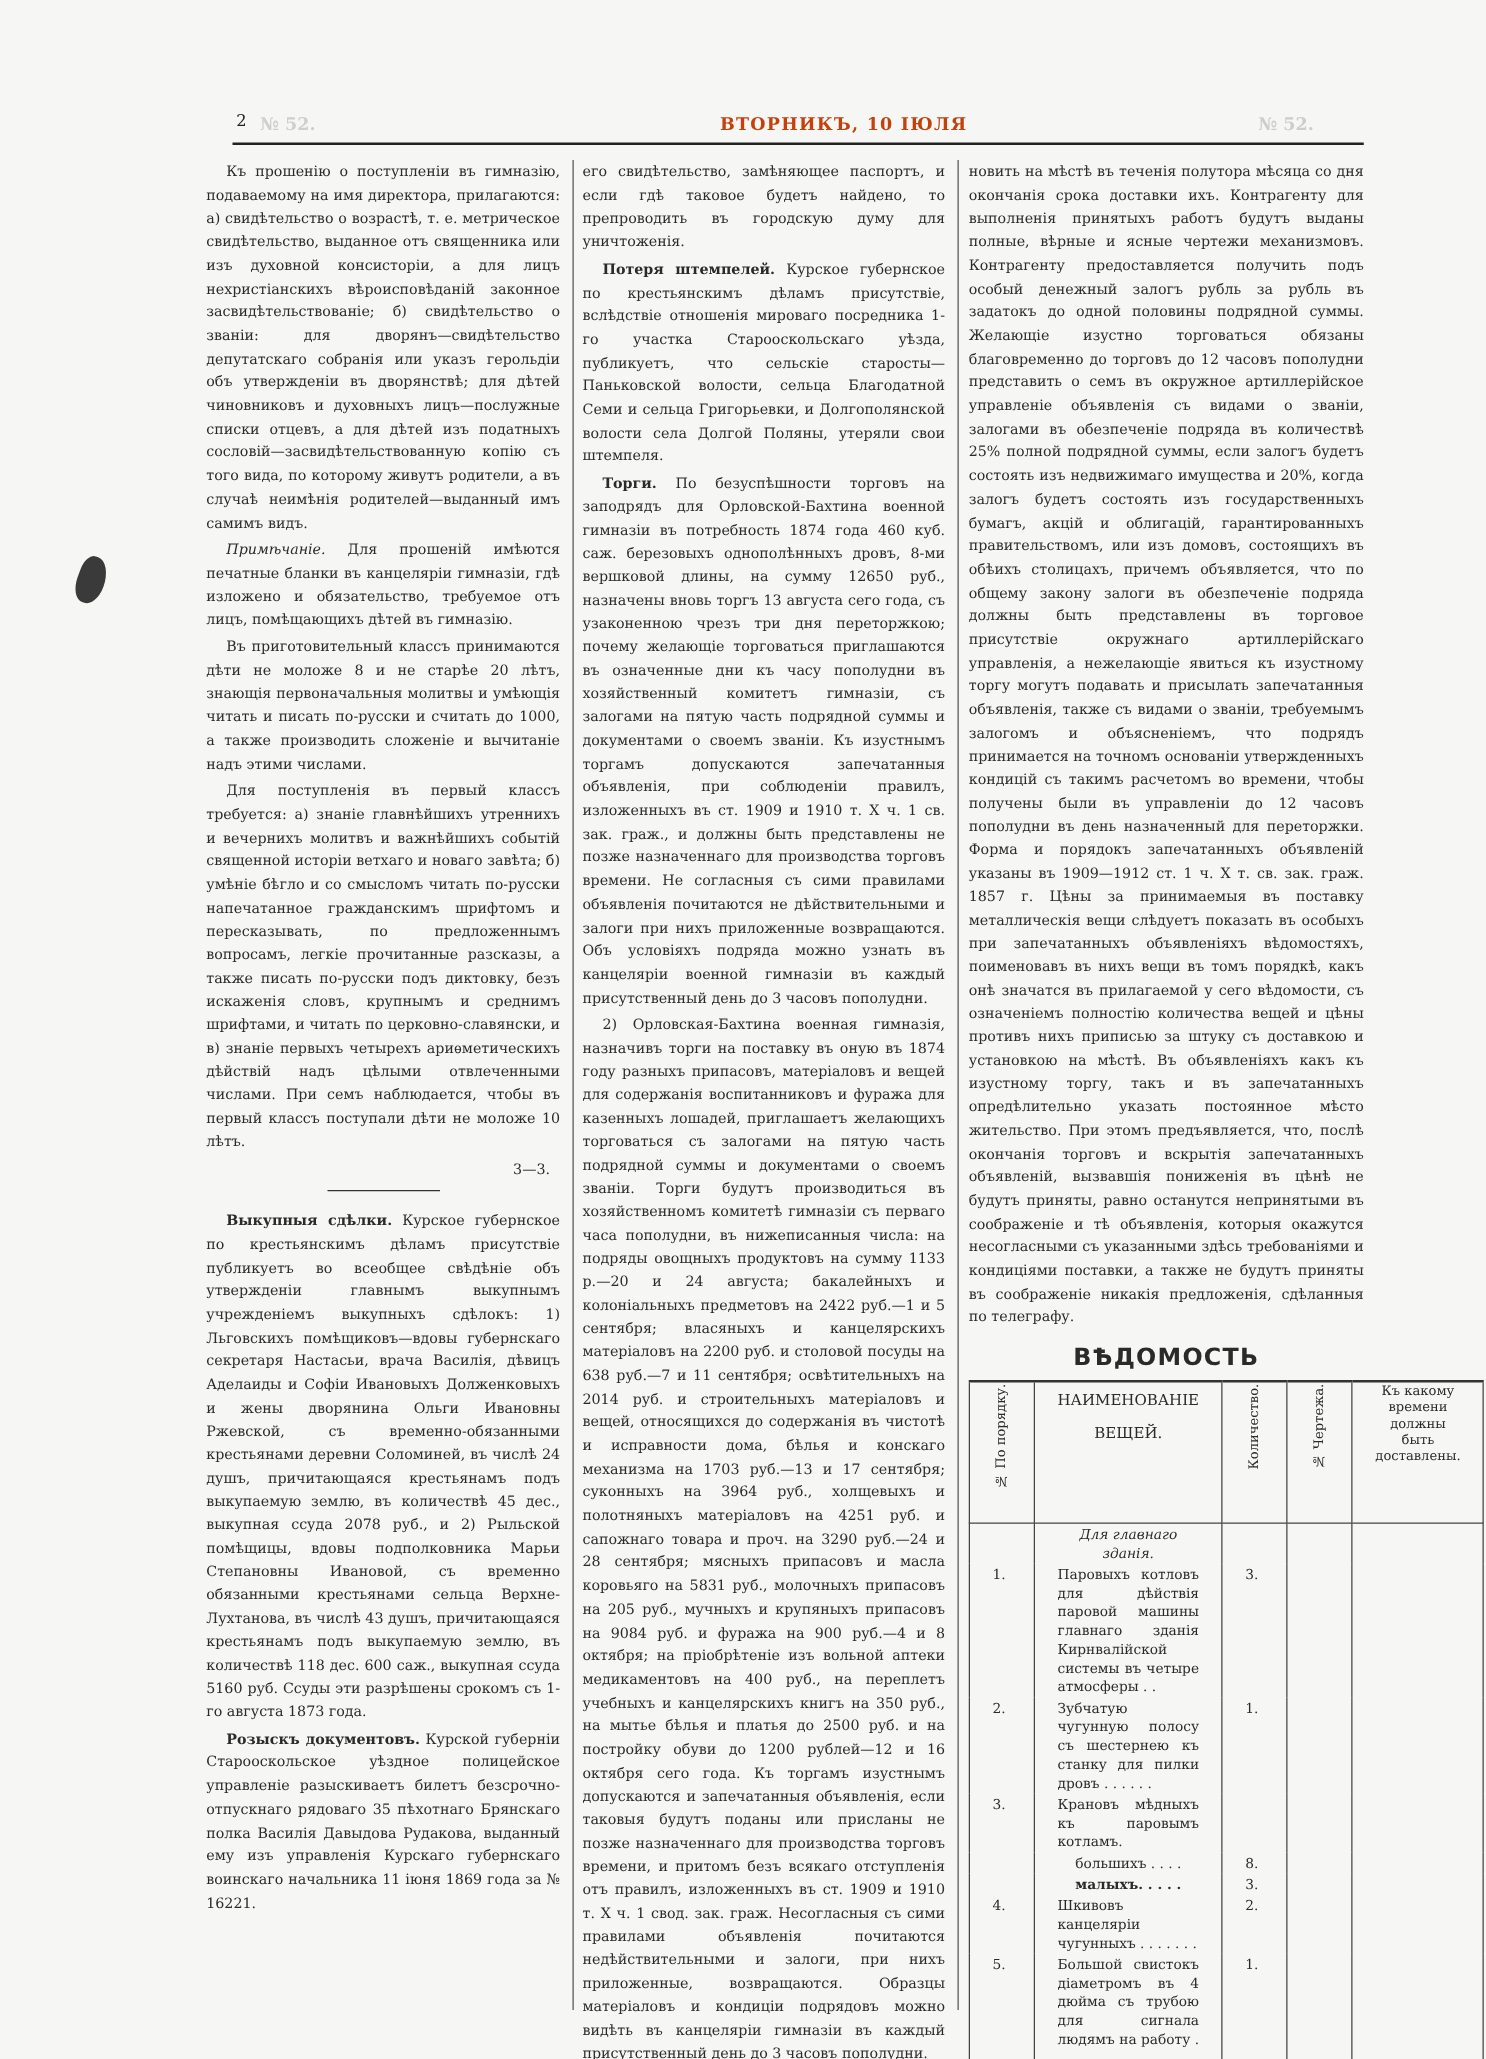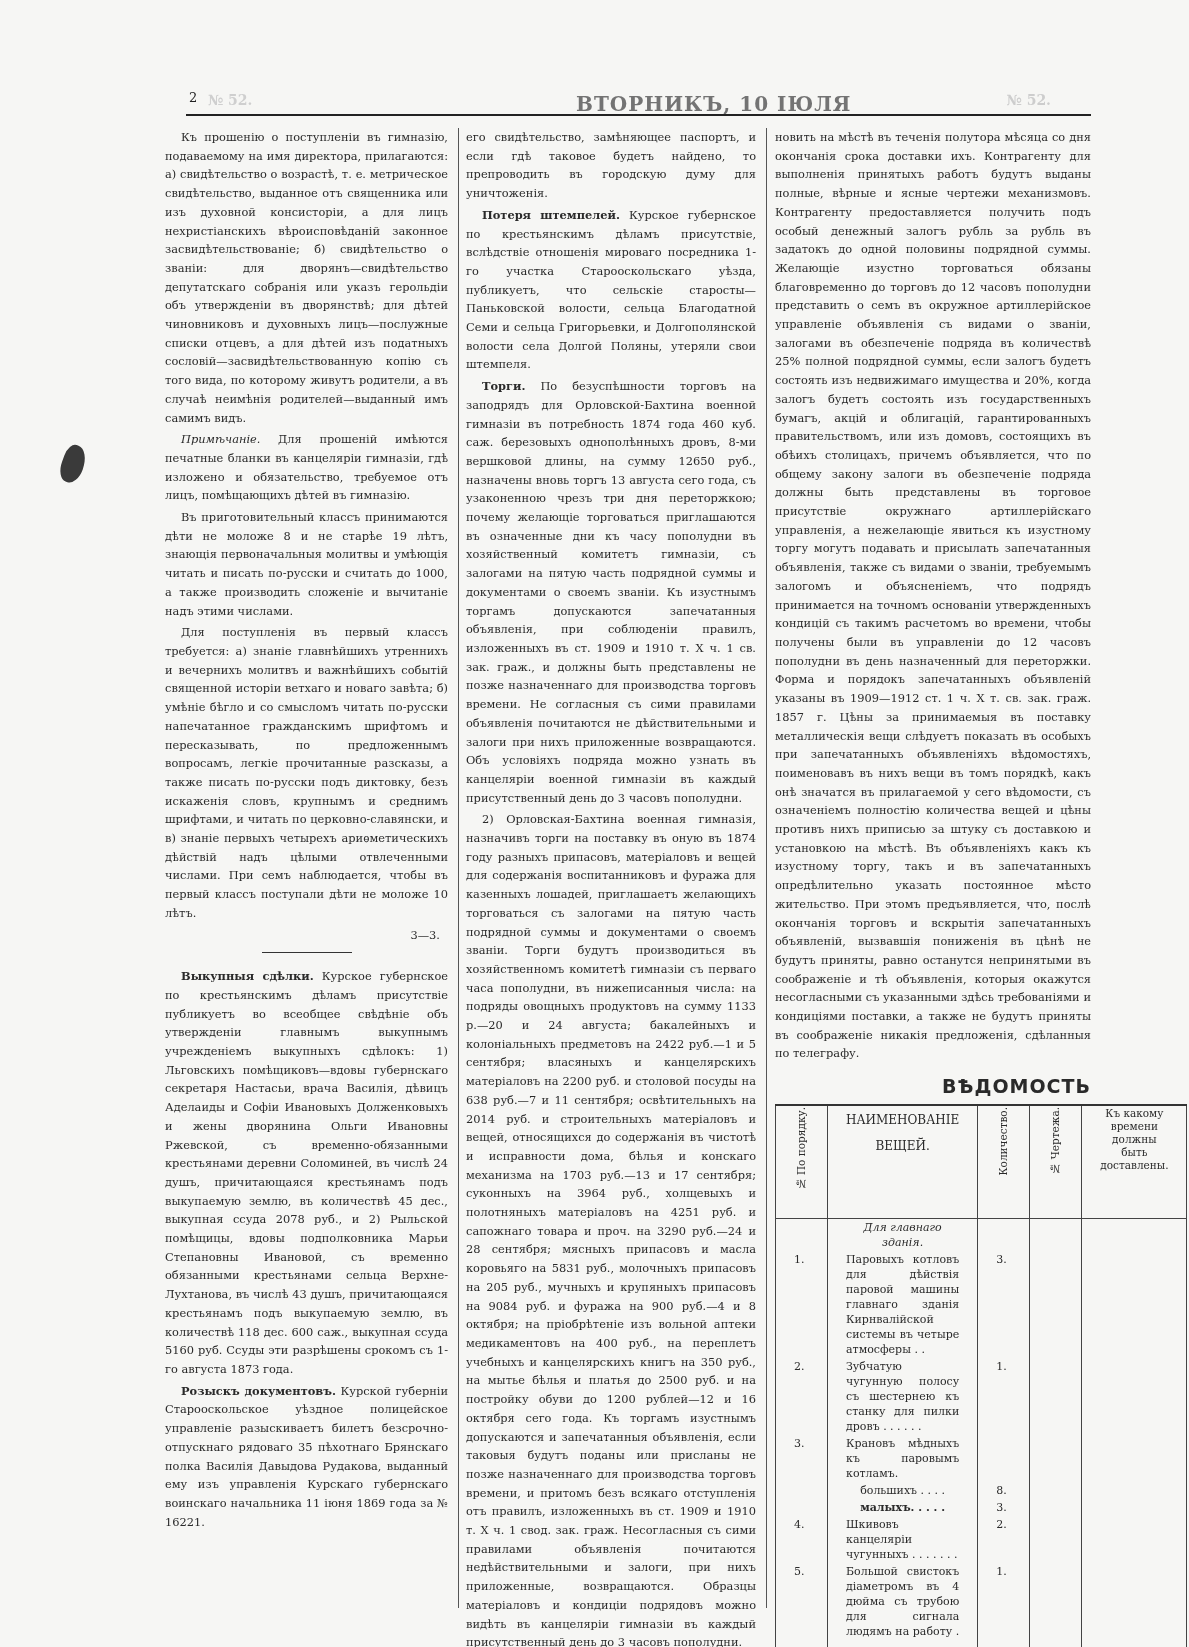--- a/index.html
+++ b/index.html
@@ -4,34 +4,34 @@
 <style>
   html, body { margin:0; padding:0; }
   body {
     width:1189px; height:1647px; background:#f3f3f1; overflow:hidden;
     font-family:"DejaVu Serif", serif; color:#2a2a2a;
   }
   .page { position:absolute; left:0; top:0; width:1189px; height:1647px; background:#f6f6f4; }
   .header { position:absolute; left:186px; top:88px; width:910px; height:28px; }
   .header .pnum { position:absolute; left:3px; top:2px; font-size:13px; color:#222; }
   .header .issue-ghost { position:absolute; left:22px; top:4px; font-size:14px; color:#cfcfcf; font-weight:bold; }
-  .header .date { position:absolute; left:390px; top:4px; font-size:20px; color:#737373; font-weight:bold; letter-spacing:1px; }
+  .header .date { position:absolute; left:390px; top:4px; font-size:14px; color:#c2410c; font-weight:bold; letter-spacing:1px; }
   .header .issue { position:absolute; right:45px; top:4px; font-size:14px; color:#cdcdcd; font-weight:bold; }
   .rule { position:absolute; left:186px; top:114px; width:905px; height:2px; background:#222; }
   .col { position:absolute; top:128px; font-size:11.4px; line-height:18.7px; text-align:justify; }
   .col p { margin:0 0 3px 0; text-indent:16px; }
   .col1 { left:165px; width:283px; }
   .col2 { left:466px; width:290px; }
   .col3 { left:775px; width:316px; }
   .vline { position:absolute; top:128px; width:1px; background:#555; }
   .hd { font-weight:bold; }
   .it { font-style:italic; }
   .sig { text-align:right; margin:0 8px 4px 0; }
   .sep { width:90px; height:1px; background:#333; margin:8px auto 14px auto; }
-  .vtitle { text-align:right; font-size:19px; font-weight:bold; font-family:"DejaVu Sans", sans-serif; margin:14px 0 6px 0; letter-spacing:1px; }
+  .vtitle { text-align:center; font-size:19px; font-weight:bold; font-family:"DejaVu Sans", sans-serif; margin:14px 0 6px 0; letter-spacing:1px; }
   .vsub { text-align:center; font-weight:bold; font-size:11.4px; line-height:18px; }
   table.vd { border-collapse:collapse; width:315px; margin-top:8px; font-size:11px; line-height:15px; }
   table.vd th, table.vd td { border-left:1px solid #444; border-right:1px solid #444; padding:1px 18px; vertical-align:top; }
   table.vd thead th { border-top:2px solid #333; border-bottom:1px solid #444; font-weight:normal; height:110px; }
   table.vd tbody tr:last-child td { border-bottom:1px solid #444; }
   .vert { writing-mode:vertical-rl; transform:rotate(180deg); font-size:10.5px; white-space:nowrap; }
   .name-head { text-align:center; font-size:12px; line-height:26px; }
   .section-row td { text-align:center; font-style:italic; padding:8px 0; }
   .num-cell { width:18px; }
   .qty-cell { width:18px; text-align:left; }
@@ -52,21 +52,21 @@
     <span class="issue">№ 52.</span>
   </div>
   <div class="rule"></div>
 
   <div class="vline" style="left:458px;height:1480px;"></div>
   <div class="vline" style="left:766px;height:1480px;"></div>
 
   <div class="col col1">
     <p>Къ прошенію о поступленіи въ гимназію, подаваемому на имя директора, прилагаются: а) свидѣтельство о возрастѣ, т. е. метрическое свидѣтельство, выданное отъ священника или изъ духовной консисторіи, а для лицъ нехристіанскихъ вѣроисповѣданій законное засвидѣтельствованіе; б) свидѣтельство о званіи: для дворянъ—свидѣтельство депутатскаго собранія или указъ герольдіи объ утвержденіи въ дворянствѣ; для дѣтей чиновниковъ и духовныхъ лицъ—послужные списки отцевъ, а для дѣтей изъ податныхъ сословій—засвидѣтельствованную копію съ того вида, по которому живутъ родители, а въ случаѣ неимѣнія родителей—выданный имъ самимъ видъ.</p>
     <p><span class="it">Примѣчаніе.</span> <span>Для прошеній имѣются печатные бланки въ канцеляріи гимназіи, гдѣ изложено и обязательство, требуемое отъ лицъ, помѣщающихъ дѣтей въ гимназію.</span></p>
-    <p>Въ приготовительный классъ принимаются дѣти не моложе 8 и не старѣе 19 лѣтъ, знающія первоначальныя молитвы и умѣющія читать и писать по-русски и считать до 1000, а также производить сложеніе и вычитаніе надъ этими числами.</p>
+    <p>Въ приготовительный классъ принимаются дѣти не моложе 8 и не старѣе 20 лѣтъ, знающія первоначальныя молитвы и умѣющія читать и писать по-русски и считать до 1000, а также производить сложеніе и вычитаніе надъ этими числами.</p>
     <p>Для поступленія въ первый классъ требуется: а) знаніе главнѣйшихъ утреннихъ и вечернихъ молитвъ и важнѣйшихъ событій священной исторіи ветхаго и новаго завѣта; б) умѣніе бѣгло и со смысломъ читать по-русски напечатанное гражданскимъ шрифтомъ и пересказывать, по предложеннымъ вопросамъ, легкіе прочитанные разсказы, а также писать по-русски подъ диктовку, безъ искаженія словъ, крупнымъ и среднимъ шрифтами, и читать по церковно-славянски, и в) знаніе первыхъ четырехъ ариѳметическихъ дѣйствій надъ цѣлыми отвлеченными числами. При семъ наблюдается, чтобы въ первый классъ поступали дѣти не моложе 10 лѣтъ.</p>
     <div class="sig">3—3.</div>
     <div class="sep"></div>
     <p><span class="hd">Выкупныя сдѣлки.</span> <span>Курское губернское по крестьянскимъ дѣламъ присутствіе публикуетъ во всеобщее свѣдѣніе объ утвержденіи главнымъ выкупнымъ учрежденіемъ выкупныхъ сдѣлокъ: 1) Льговскихъ помѣщиковъ—вдовы губернскаго секретаря Настасьи, врача Василія, дѣвицъ Аделаиды и Софіи Ивановыхъ Долженковыхъ и жены дворянина Ольги Ивановны Ржевской, съ временно-обязанными крестьянами деревни Соломиней, въ числѣ 24 душъ, причитающаяся крестьянамъ подъ выкупаемую землю, въ количествѣ 45 дес., выкупная ссуда 2078 руб., и 2) Рыльской помѣщицы, вдовы подполковника Марьи Степановны Ивановой, съ временно обязанными крестьянами сельца Верхне-Лухтанова, въ числѣ 43 душъ, причитающаяся крестьянамъ подъ выкупаемую землю, въ количествѣ 118 дес. 600 саж., выкупная ссуда 5160 руб. Ссуды эти разрѣшены срокомъ съ 1-го августа 1873 года.</span></p>
     <p><span class="hd">Розыскъ документовъ.</span> <span>Курской губерніи Старооскольское уѣздное полицейское управленіе разыскиваетъ билетъ безсрочно-отпускнаго рядоваго 35 пѣхотнаго Брянскаго полка Василія Давыдова Рудакова, выданный ему изъ управленія Курскаго губернскаго воинскаго начальника 11 іюня 1869 года за № 16221.</span></p>
 
   </div>
 
   <div class="col col2">
     <p style="text-indent:0">его свидѣтельство, замѣняющее паспортъ, и если гдѣ таковое будетъ найдено, то препроводить въ городскую думу для уничтоженія.</p>

